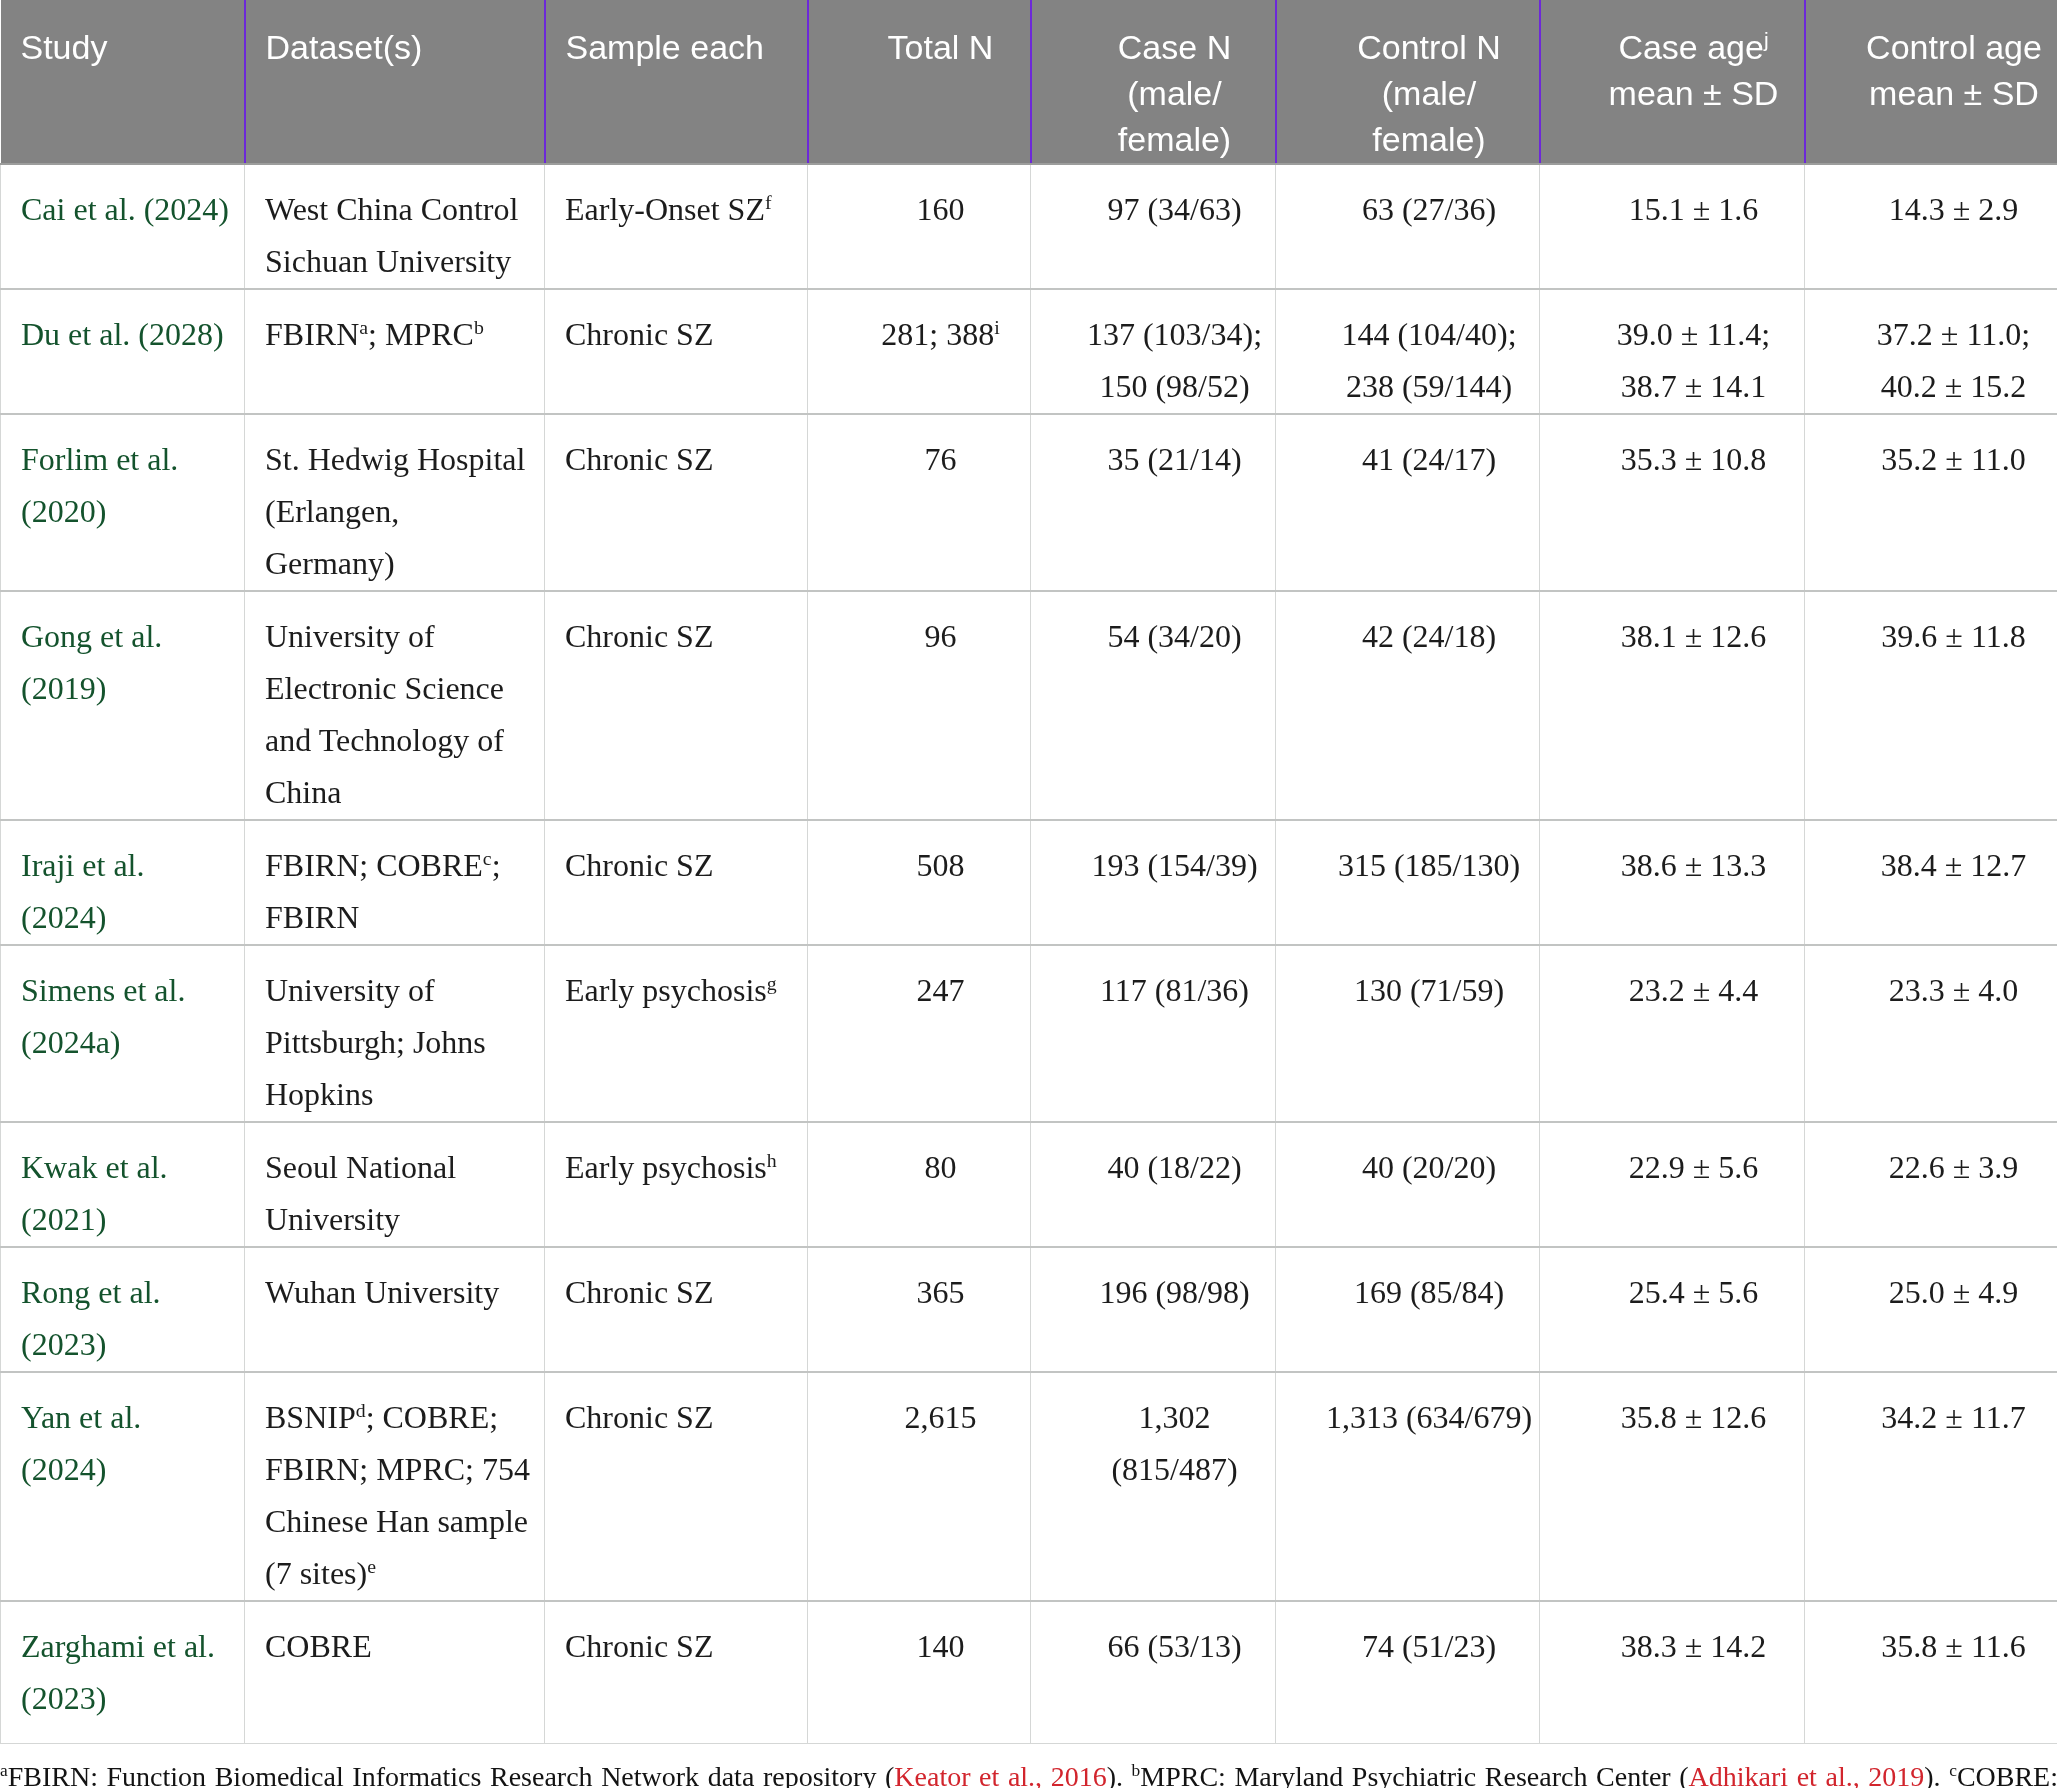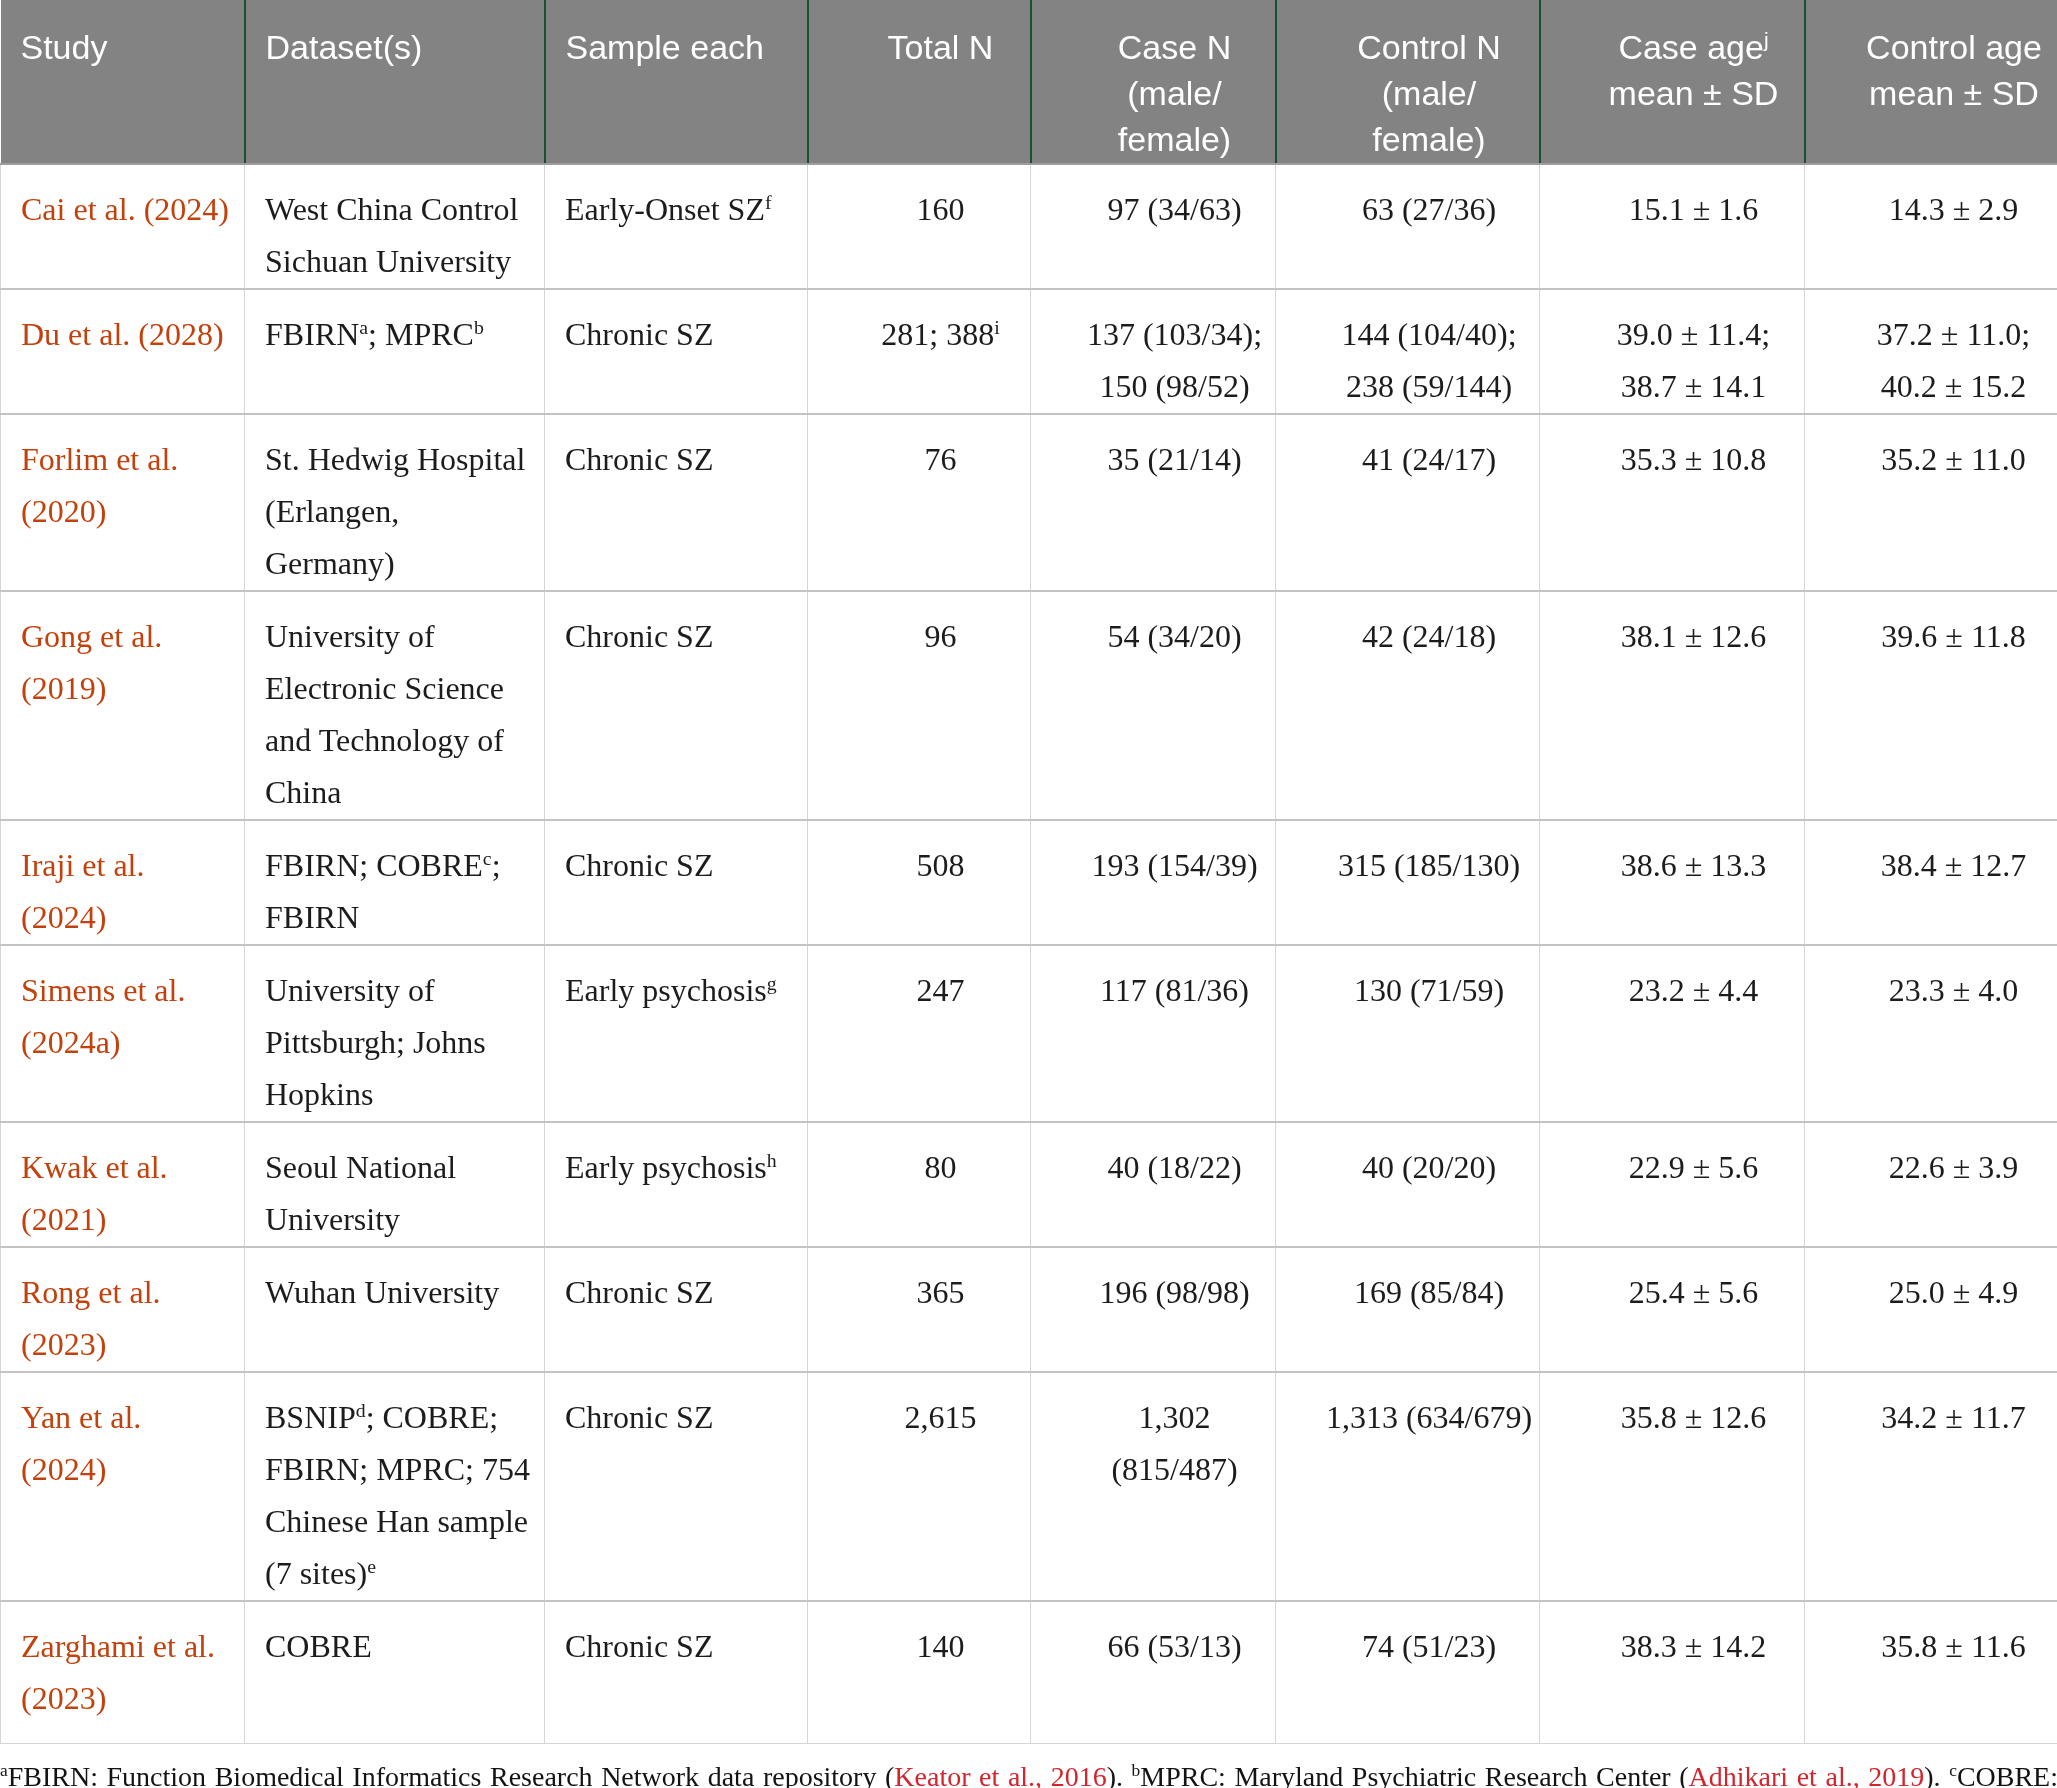--- a/index.html
+++ b/index.html
@@ -6,34 +6,34 @@
   body{
     width:2058px;height:1788px;background:#ffffff;
     font-family:"Liberation Serif","DejaVu Serif",serif;color:#1c1c1c;
     -webkit-font-smoothing:antialiased;
   }
   table{width:2058px;border-collapse:collapse;table-layout:fixed;}
   thead th{
     background:#838383;color:#ffffff;
     font-family:"Liberation Sans","DejaVu Sans",sans-serif;
     font-weight:400;font-size:34px;vertical-align:top;padding-top:24px;
-    border-right:2px solid #14532d;border-bottom:2px solid #9c9d9c;
+    border-right:2px solid #6d28d9;border-bottom:2px solid #9c9d9c;
   }
   thead th:last-child{border-right:none;}
   thead th .line{line-height:46px;}
   td{
     vertical-align:top;font-size:32px;padding-top:18px;
     border:1px solid #d5d7d6;border-top:2px solid #c2c4c3;
     background:#ffffff;
   }
   tbody tr:first-child td{border-top:none;}
   .al-left{text-align:left;padding-left:20px;padding-right:14px;}
   .al-center{text-align:center;padding-left:44px;}
   td .line{line-height:52px;}
-  .study-cell .line{color:#c2410c;}
+  .study-cell .line{color:#14532d;}
   sup{font-size:0.62em;line-height:0;vertical-align:baseline;position:relative;top:-0.55em;}
   .footnotes{
     width:2058px;margin-top:14px;font-size:28px;line-height:38px;
     text-align:justify;color:#131313;
   }
   .footnotes .cite{color:#d2252d;}
 </style>
 </head>
 <body>
 

